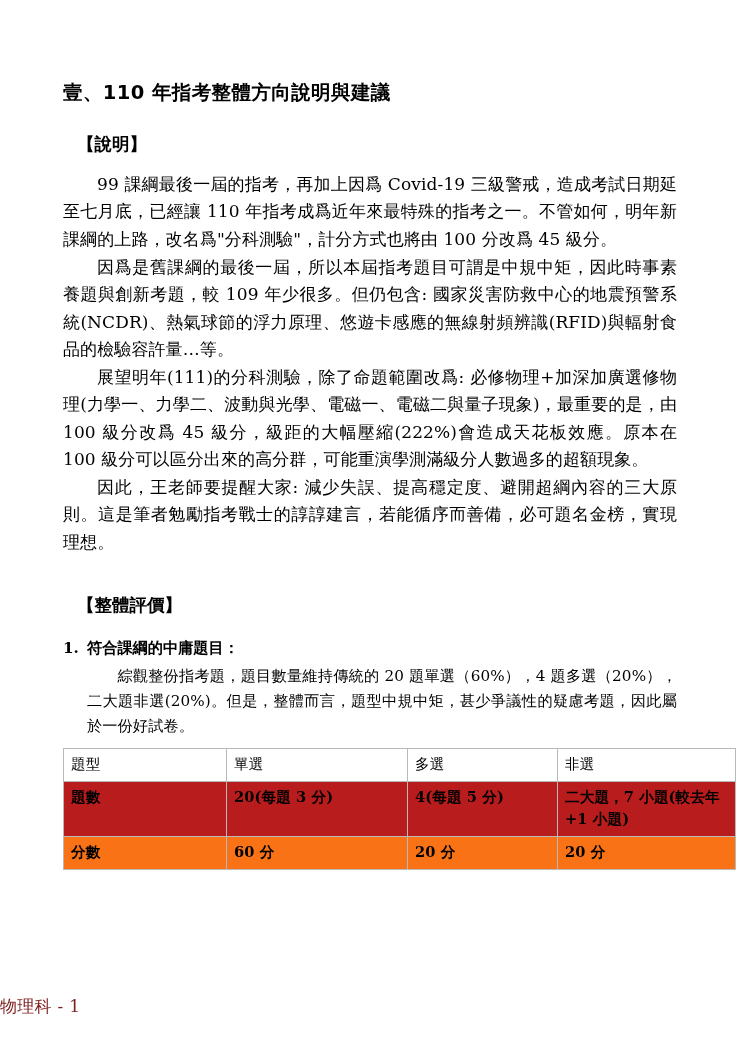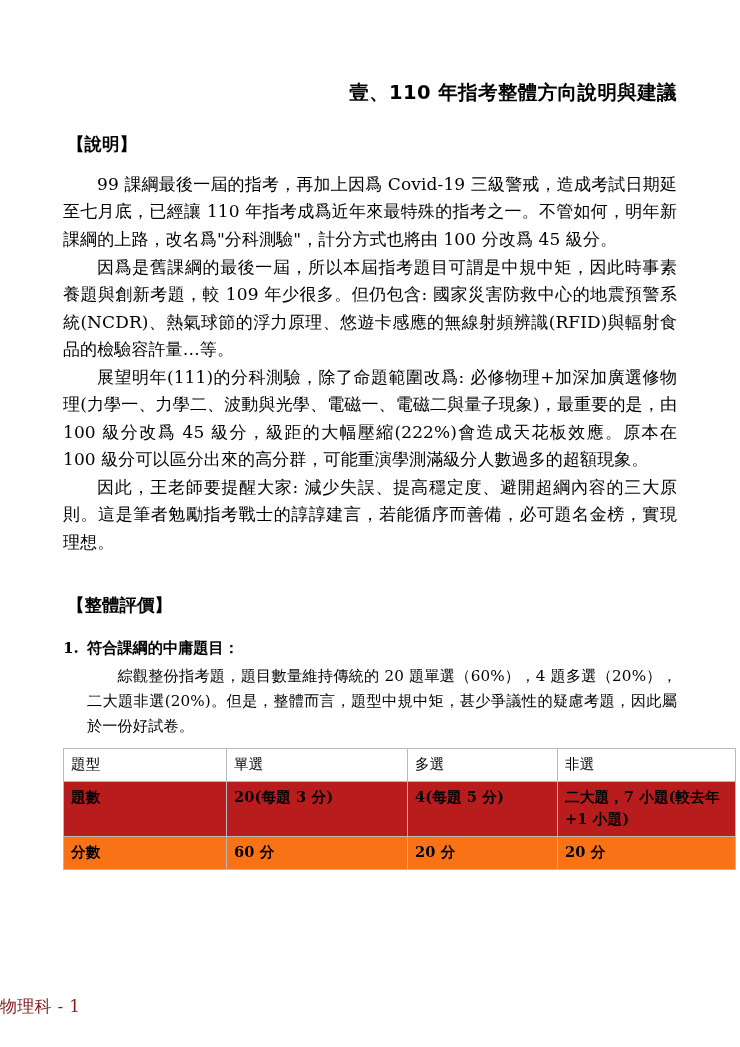--- a/index.html
+++ b/index.html
@@ -31,29 +31,28 @@
 
   
   .doc-title {
     font-family: "DejaVu Sans", "Liberation Sans", sans-serif;
     font-size: 19.5px;
     font-weight: bold;
     letter-spacing: 0.4px;
     margin: 0 0 27px 0;
     line-height: 1.35;
     white-space: nowrap;
-    text-align: right;
   }
 
   
   .bracket-heading {
     font-family: "DejaVu Sans", "Liberation Sans", sans-serif;
     font-size: 17.5px;
     font-weight: bold;
-    margin: 0 0 14px 4px;
+    margin: 0 0 14px 14px;
     line-height: 1.35;
   }
   .bracket-heading.second {
     margin-top: 38px;
     margin-bottom: 18px;
   }
 
   
   p.body {
     font-size: 17px;

